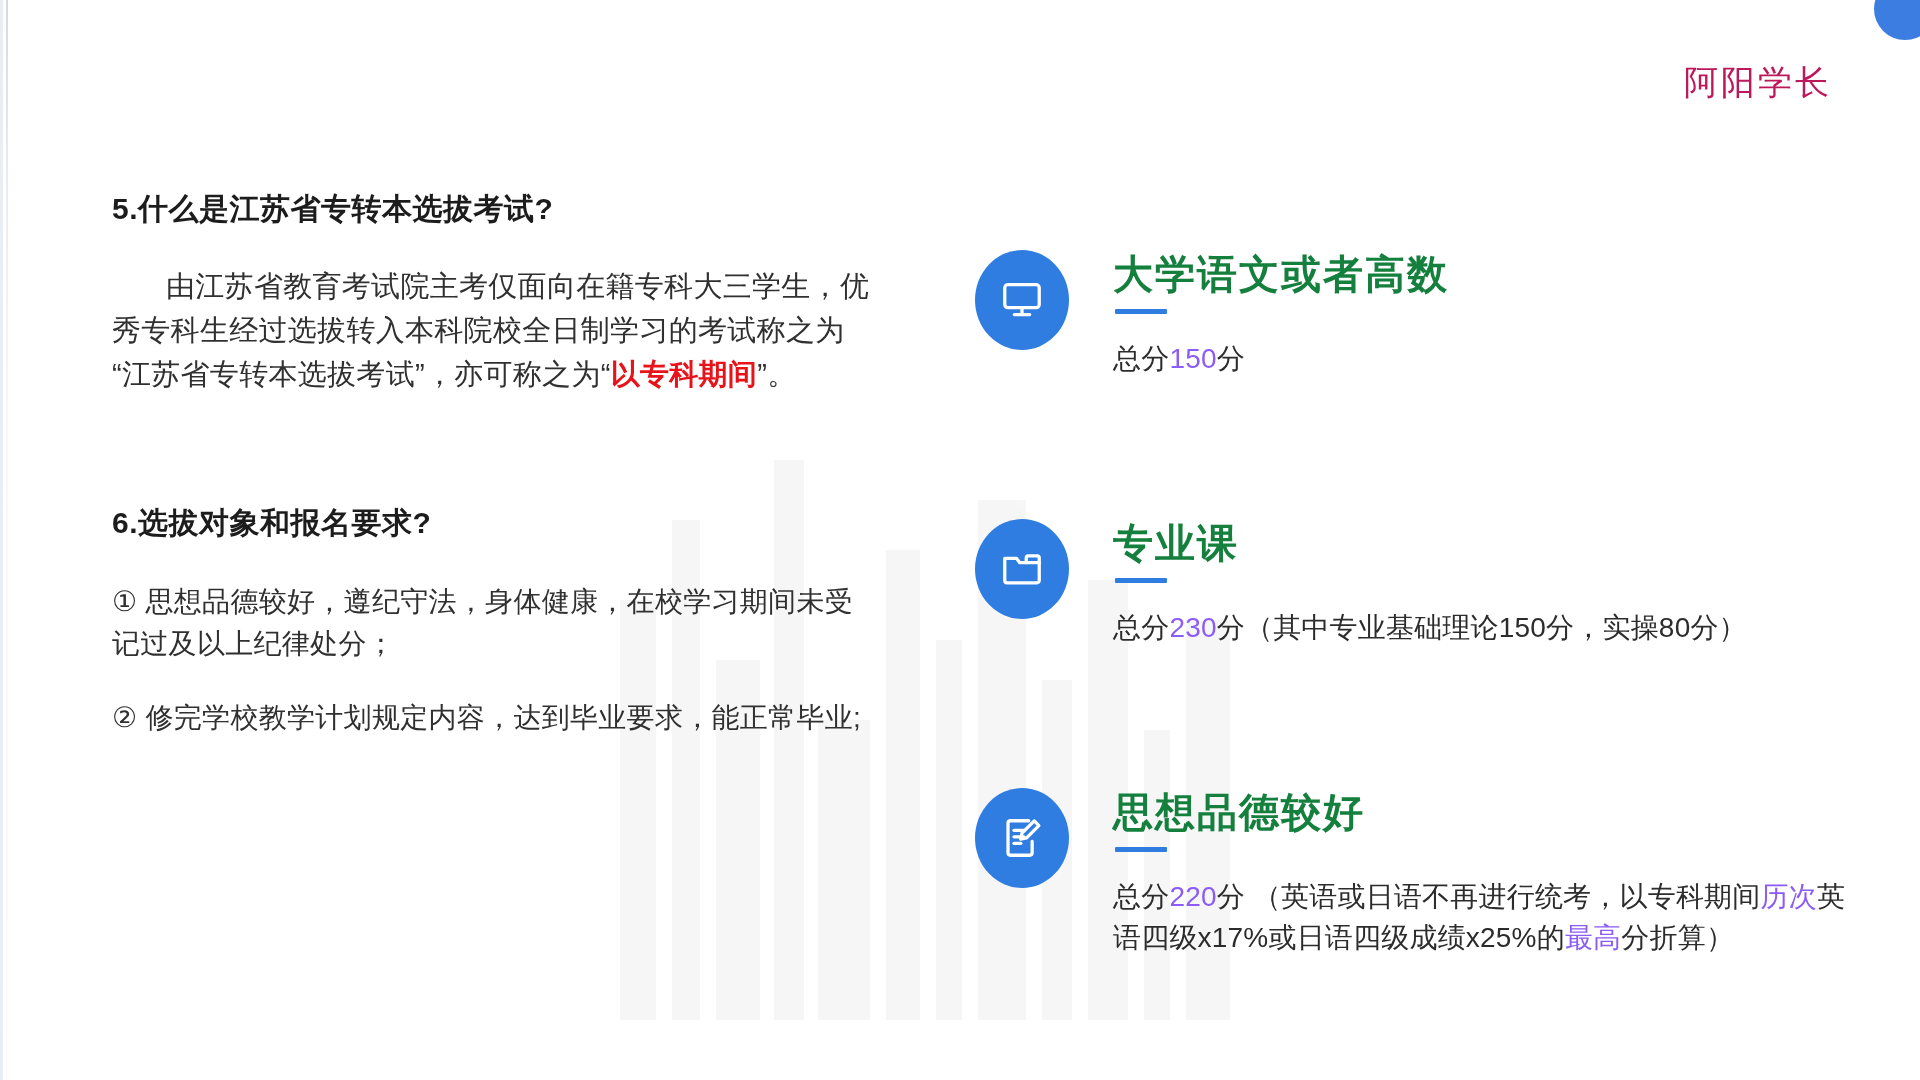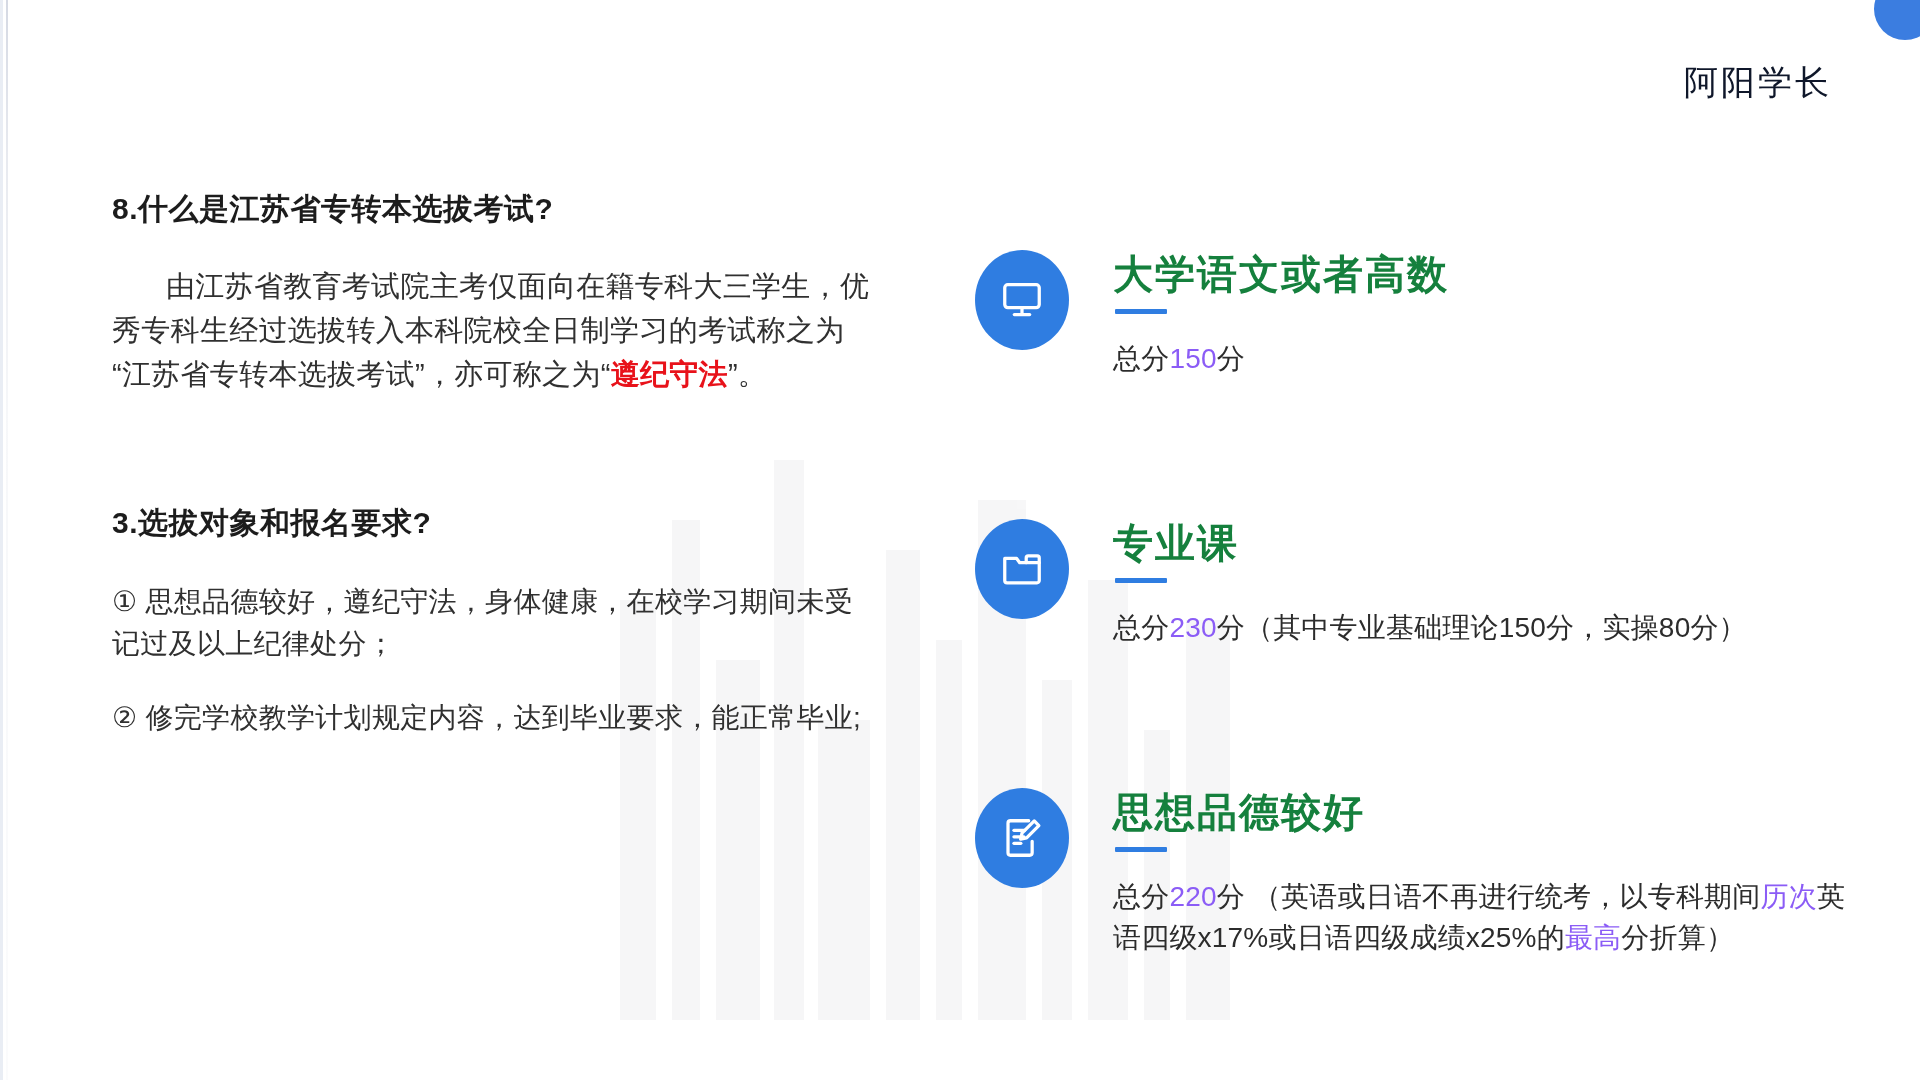--- a/index.html
+++ b/index.html
@@ -74,21 +74,21 @@
     box-shadow: 0 0 0 6px rgba(255,255,255,0.55);
   }
 
   
   .author-watermark {
     position: absolute;
     right: 88px;
     top: 60px;
     font-size: 34px;
     letter-spacing: 3px;
-    color: #0f172a;
+    color: #be185d;
     font-weight: 400;
     white-space: nowrap;
   }
 
   
   .left-col {
     position: absolute;
     left: 112px;
     top: 190px;
     width: 760px;
@@ -200,29 +200,29 @@
   </div>
 
   <div class="left-edge-rule2"></div>
   <div class="left-edge-rule"></div>
   <div class="corner-bubble"></div>
 
   <div class="author-watermark">阿阳学长</div>
 
   <div class="left-col">
 
-    <div class="q-heading">8.什么是江苏省专转本选拔考试?</div>
+    <div class="q-heading">5.什么是江苏省专转本选拔考试?</div>
 
     <div class="q-body">
-      <span class="indent"></span><span>由江苏省教育考试院主考仅面向在籍专科大三学生，优秀专科生经过选拔转入本科院校全日制学习的考试称之为 “江苏省专转本选拔考试”，亦可称之为“</span><span class="red-bold">遵纪守法</span><span>”。</span>
+      <span class="indent"></span><span>由江苏省教育考试院主考仅面向在籍专科大三学生，优秀专科生经过选拔转入本科院校全日制学习的考试称之为 “江苏省专转本选拔考试”，亦可称之为“</span><span class="red-bold">以专科期间</span><span>”。</span>
     </div>
 
     <div class="spacer-lg"></div>
 
-    <div class="q-heading second">3.选拔对象和报名要求?</div>
+    <div class="q-heading second">6.选拔对象和报名要求?</div>
 
     <div class="spacer-md"></div>
 
     <div class="req-item">
       <span>①</span>
       <span>思想品德较好，遵纪守法，身体健康，在校学习期间未受记过及以上纪律处分；</span>
     </div>
 
     <div class="spacer-sm"></div>
 

